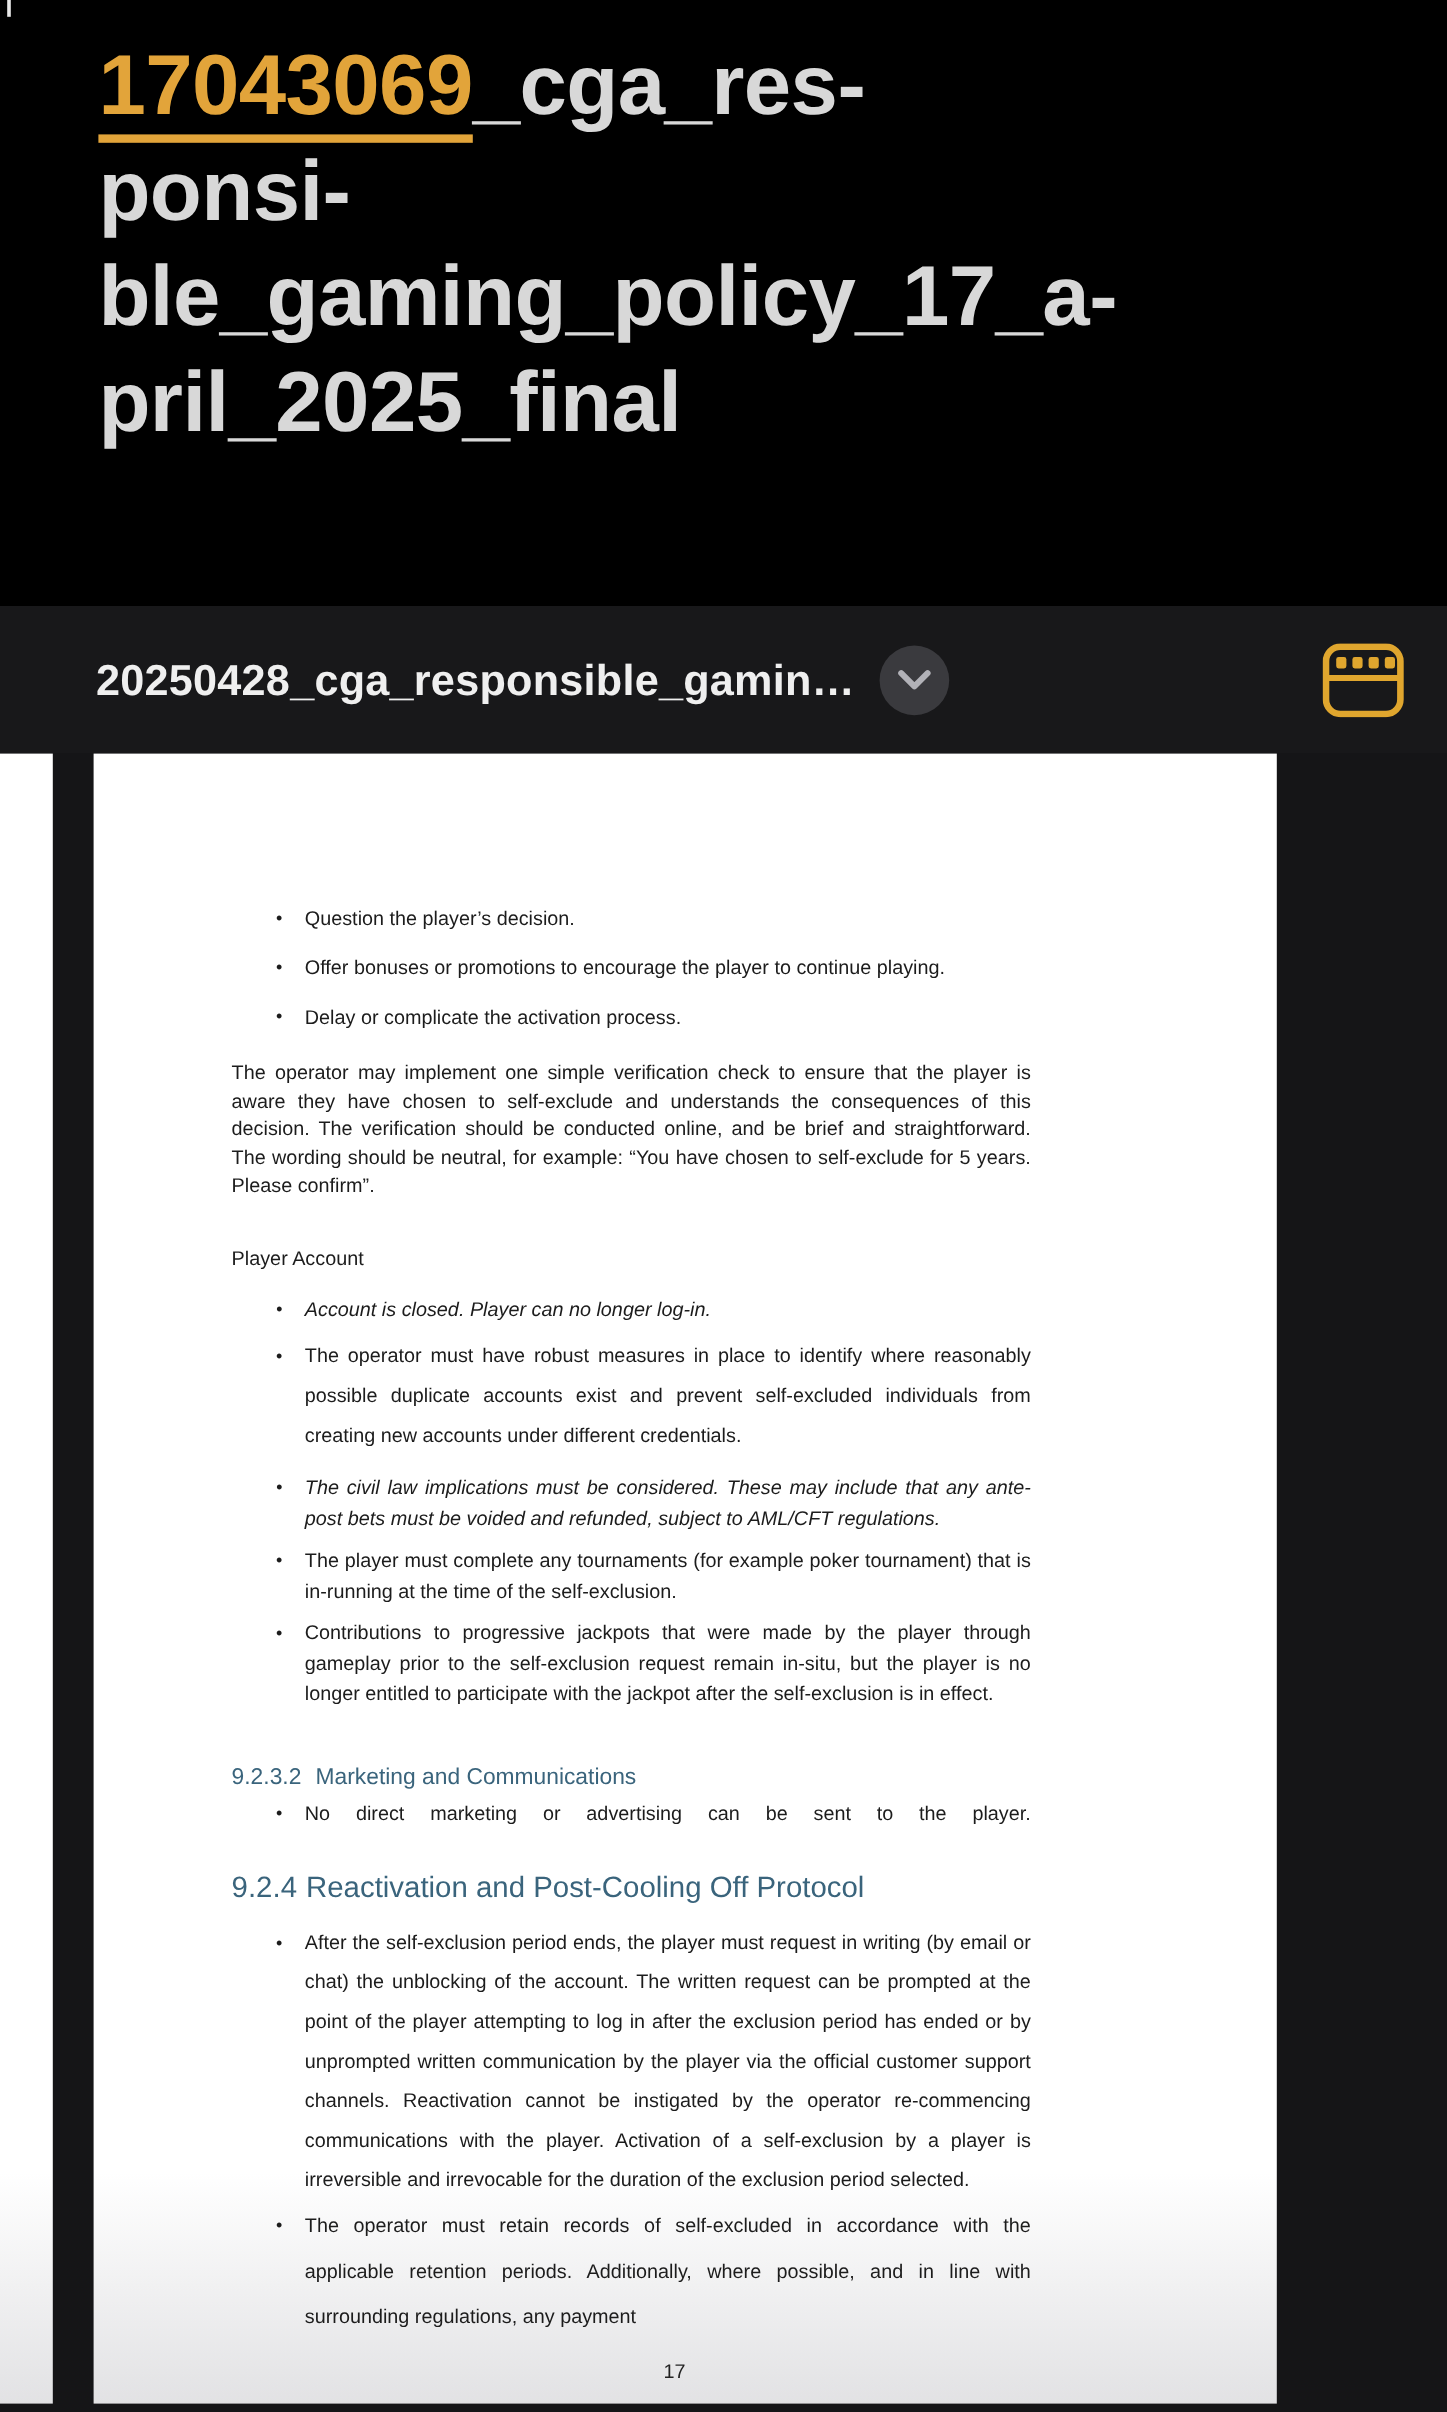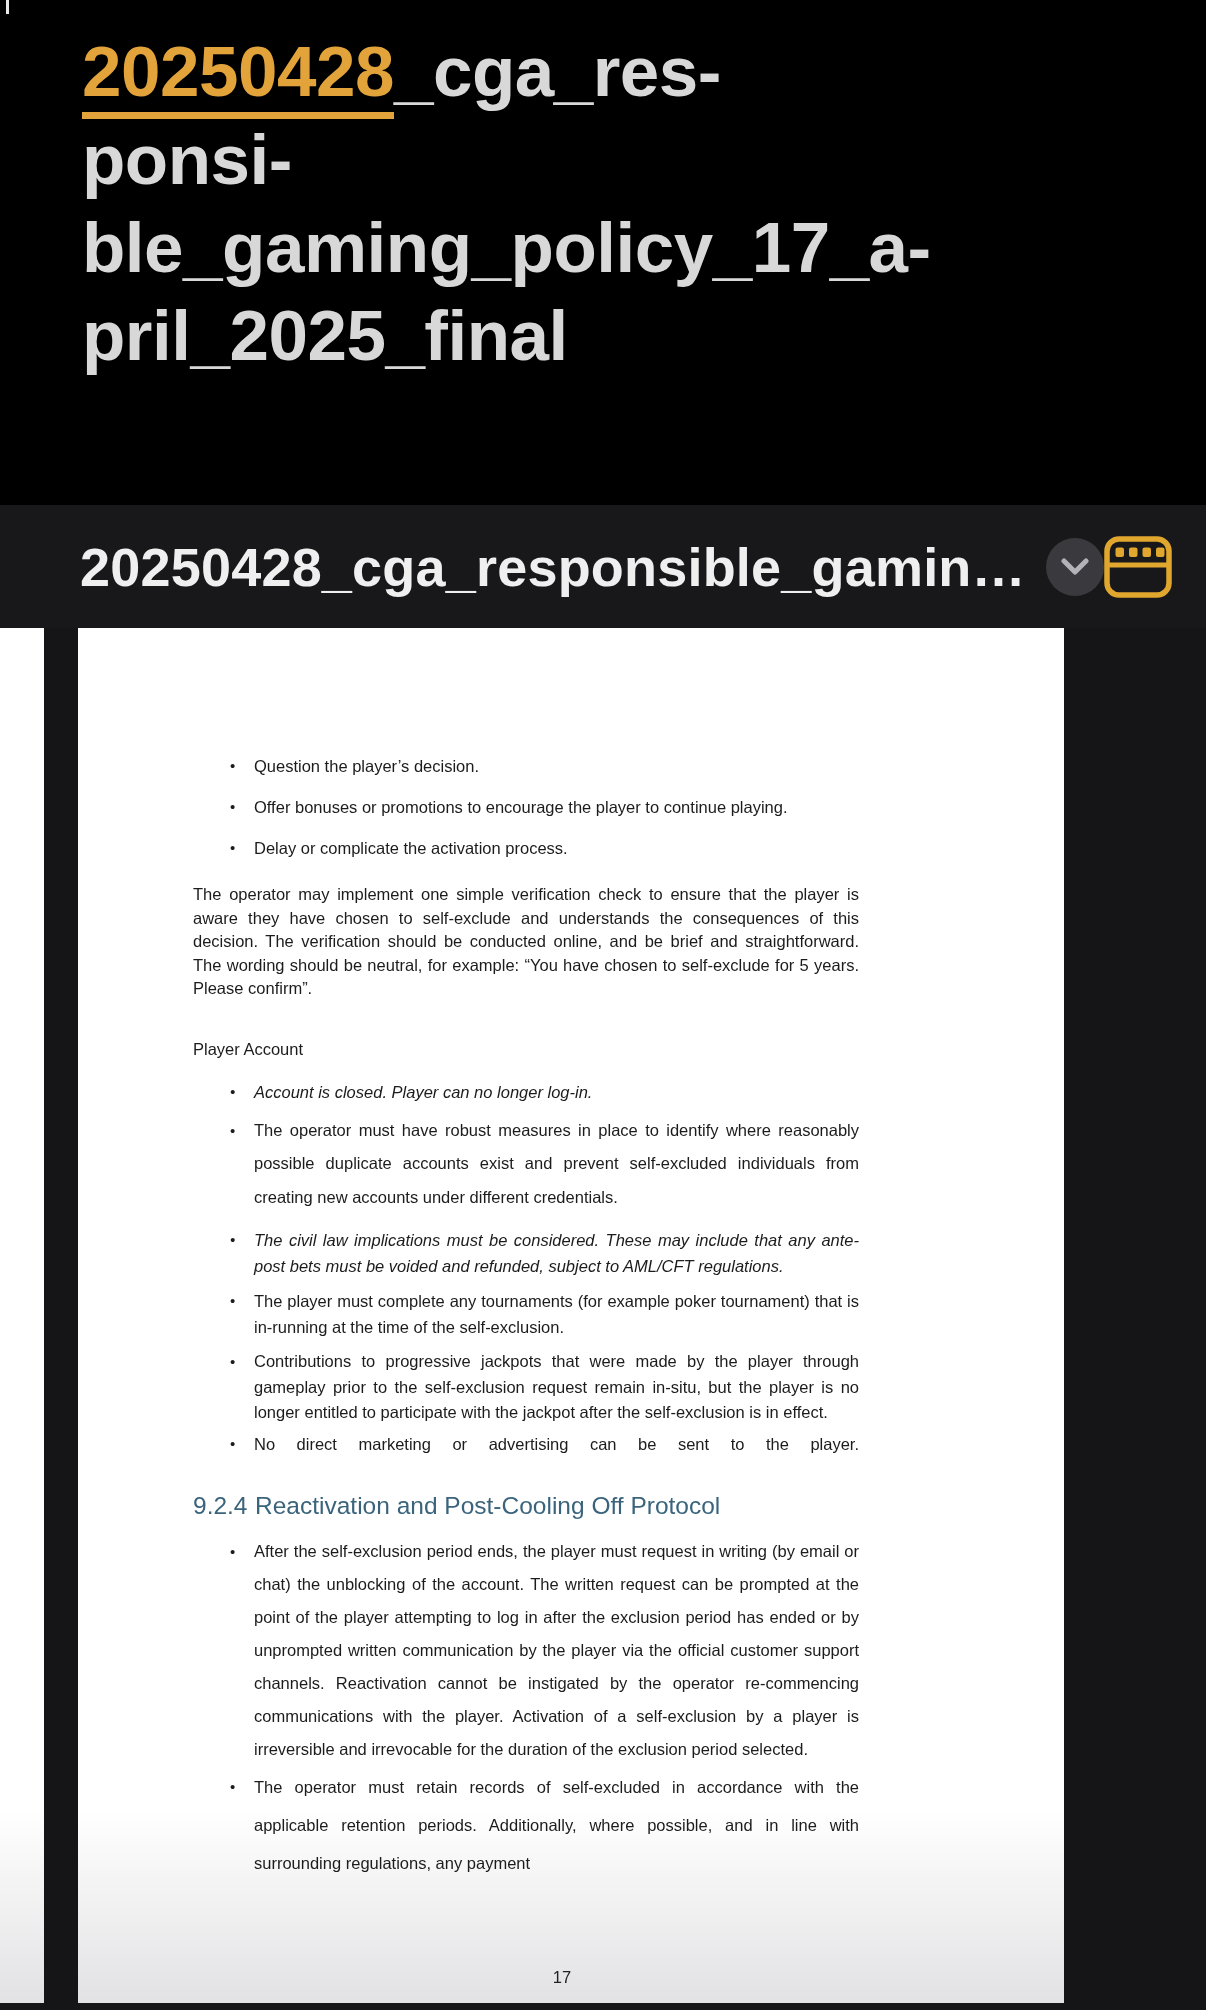--- a/index.html
+++ b/index.html
@@ -26,21 +26,21 @@
     position:absolute; left:6px; top:0; width:3px; height:14px;
     background:#E9E9E9; z-index:6;
   }
   
   .toolbar {
     position:absolute; top:505px; left:0; width:100%; height:123px;
     background:#18181A; display:flex; align-items:center;
     padding:0 36px 0 80px;
   }
   .toolbar-filename {
-    font-size:54px; font-weight:600; color:#EFEFEF; letter-spacing:0.2px;
+    font-size:36px; font-weight:600; color:#EFEFEF; letter-spacing:0.2px;
     white-space:nowrap;
   }
   .chevron-btn {
     width:58px; height:58px; border-radius:50%; background:#3A3A3E;
     border:none; margin-left:20px; flex:0 0 auto;
     display:flex; align-items:center; justify-content:center; cursor:pointer;
   }
   .toolbar-spacer { flex:1 1 auto; }
   .thumbs-btn {
     background:none; border:none; cursor:pointer; flex:0 0 auto;
@@ -97,21 +97,21 @@
 </style>
 </head>
 <body>
 
 <div class="screen">
 
   <div class="corner-sliver"></div>
 
   <header class="title-banner">
     <h1 class="big-title">
-      <span class="line"><a href="#" class="title-link">20250428</a><span>_cga_res-</span></span>
+      <span class="line"><a href="#" class="title-link">17043069</a><span>_cga_res-</span></span>
       <span class="line">ponsi-</span>
       <span class="line">ble_gaming_policy_17_a-</span>
       <span class="line">pril_2025_final</span>
     </h1>
   </header>
 
   <div class="toolbar">
     <span class="toolbar-filename">20250428_cga_responsible_gamin…</span>
     <button class="chevron-btn">
       <svg width="28" height="18" viewBox="0 0 28 18">
@@ -147,20 +147,21 @@
       <p class="plain-head">Player Account</p>
 
       <ul class="bullets">
         <li class="b1">Account is closed.  Player can no longer log-in.</li>
         <li class="b2">The operator must have robust measures in place to identify where reasonably possible duplicate accounts exist and prevent self-excluded individuals from creating new accounts under different credentials.</li>
         <li class="b3">The civil law implications must be considered. These may include that any ante-post bets must be voided and refunded, subject to AML/CFT regulations.</li>
         <li class="b4">The player must complete any tournaments (for example poker tournament) that is in-running at the time of the self-exclusion.</li>
         <li class="b5">Contributions to progressive jackpots that were made by the player through gameplay prior to the self-exclusion request remain in-situ, but the player is no longer entitled to participate with the jackpot after the self-exclusion is in effect.</li>
       </ul>
 
+      <h3 class="h-small"><span class="h-num">9.2.3.2</span><span>Marketing and Communications</span></h3>
 
       <ul class="bullets">
         <li class="b-just">No direct marketing or advertising can be sent to the player.</li>
       </ul>
 
       <h2 class="h-big"><span class="h-num">9.2.4</span><span>Reactivation and Post-Cooling Off Protocol</span></h2>
 
       <ul class="bullets">
         <li class="b6">After the self-exclusion period ends, the player must request in writing (by email or chat) the unblocking of the account.  The written request can be prompted at the point of the player attempting to log in after the exclusion period has ended or by unprompted written communication by the player via the official customer support channels.  Reactivation cannot be instigated by the operator re-commencing communications with the player. Activation of a self-exclusion by a player is irreversible and irrevocable for the duration of the exclusion period selected.</li>
         <li class="b7">The operator must retain records of self-excluded in accordance with the applicable retention periods. Additionally, where possible, and in line with surrounding regulations, any payment</li>

